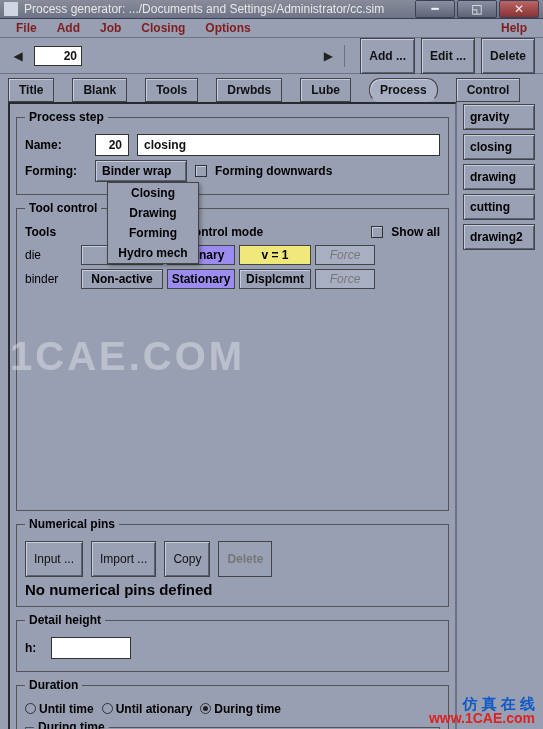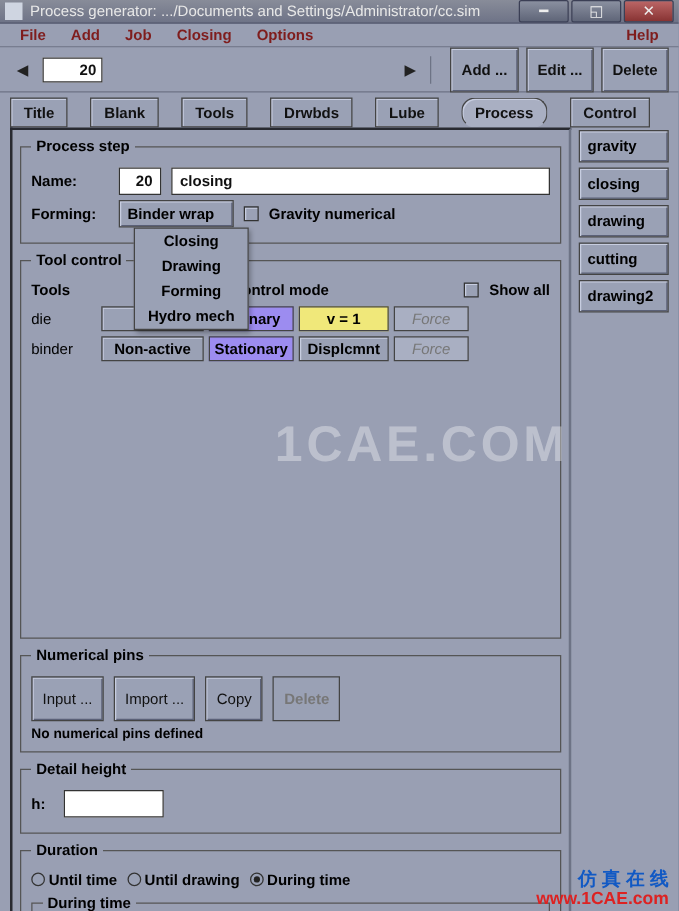--- a/index.html
+++ b/index.html
@@ -156,21 +156,21 @@
   .cell.gray{ background:#9aa1b5; box-shadow: inset 1px 1px 0 #c7cde0; }
   .cell.purple{ background:#9c8cf0; }
   .cell.yellow{ background:#f0e87a; }
   .cell.force{ background:#a9afc2; color:#777; font-style:italic; font-weight:normal; }
   .chk {
     width:12px; height:12px; border:1px solid #333; background:#9aa1b5; display:inline-block;
     box-shadow: inset 1px 1px 0 #c7cde0;
   }
   .watermark {
     position:absolute; left:0; right:0; top:230px;
-    text-align:right;
+    text-align:left;
     font-size:40px; font-weight:bold;
     color:rgba(255,255,255,0.35);
     letter-spacing:3px;
     pointer-events:none;
   }
   .radio {
     width:11px;height:11px;border:1px solid #333;border-radius:50%;
     display:inline-block; background:#9aa1b5; position:relative; top:1px; margin-right:3px;
   }
   .radio.sel::after{
@@ -237,21 +237,21 @@
         <legend>Process step</legend>
         <div class="row">
           <span class="lbl">Name:</span>
           <span class="txt" style="width:34px;justify-content:flex-end;">20</span>
           <span class="txt" style="flex:1;">closing</span>
         </div>
         <div class="row">
           <span class="lbl">Forming:</span>
           <span class="combo" style="width:92px;">Binder wrap</span>
           <span class="chk"></span>
-          <span style="font-weight:bold;">Gravity numerical</span>
+          <span style="font-weight:bold;">Forming downwards</span>
         </div>
 
         <div class="dropdown">
           <div class="opt">Closing</div>
           <div class="opt">Drawing</div>
           <div class="opt">Forming</div>
           <div class="opt">Hydro mech</div>
         </div>
       </fieldset>
 
@@ -283,36 +283,36 @@
       <div class="watermark">1CAE.COM</div>
 
       <fieldset>
         <legend>Numerical pins</legend>
         <div class="row">
           <span class="btn flat">Input ...</span>
           <span class="btn flat">Import ...</span>
           <span class="btn flat">Copy</span>
           <span class="btn faded">Delete</span>
         </div>
-        <div style="font-weight:bold;font-size:11px;">No numerical pins defined</div>
+        <div style="font-weight:bold;font-size:15px;">No numerical pins defined</div>
       </fieldset>
 
       <fieldset>
         <legend>Detail height</legend>
         <div class="row">
           <span class="lbl" style="min-width:18px;">h:</span>
           <span class="txt" style="width:80px;"></span>
         </div>
       </fieldset>
 
       <fieldset>
         <legend>Duration</legend>
         <div class="row">
           <span><span class="radio"></span><b>Until time</b></span>
-          <span><span class="radio"></span><b>Until drawing</b></span>
+          <span><span class="radio"></span><b>Until ationary</b></span>
           <span><span class="radio sel"></span><b>During time</b></span>
         </div>
         <fieldset>
           <legend>During time</legend>
           <div class="row">
             <span class="lbl" style="min-width:40px;">Time:</span>
             <span class="txt" style="width:90px;">500</span>
           </div>
         </fieldset>
       </fieldset>

